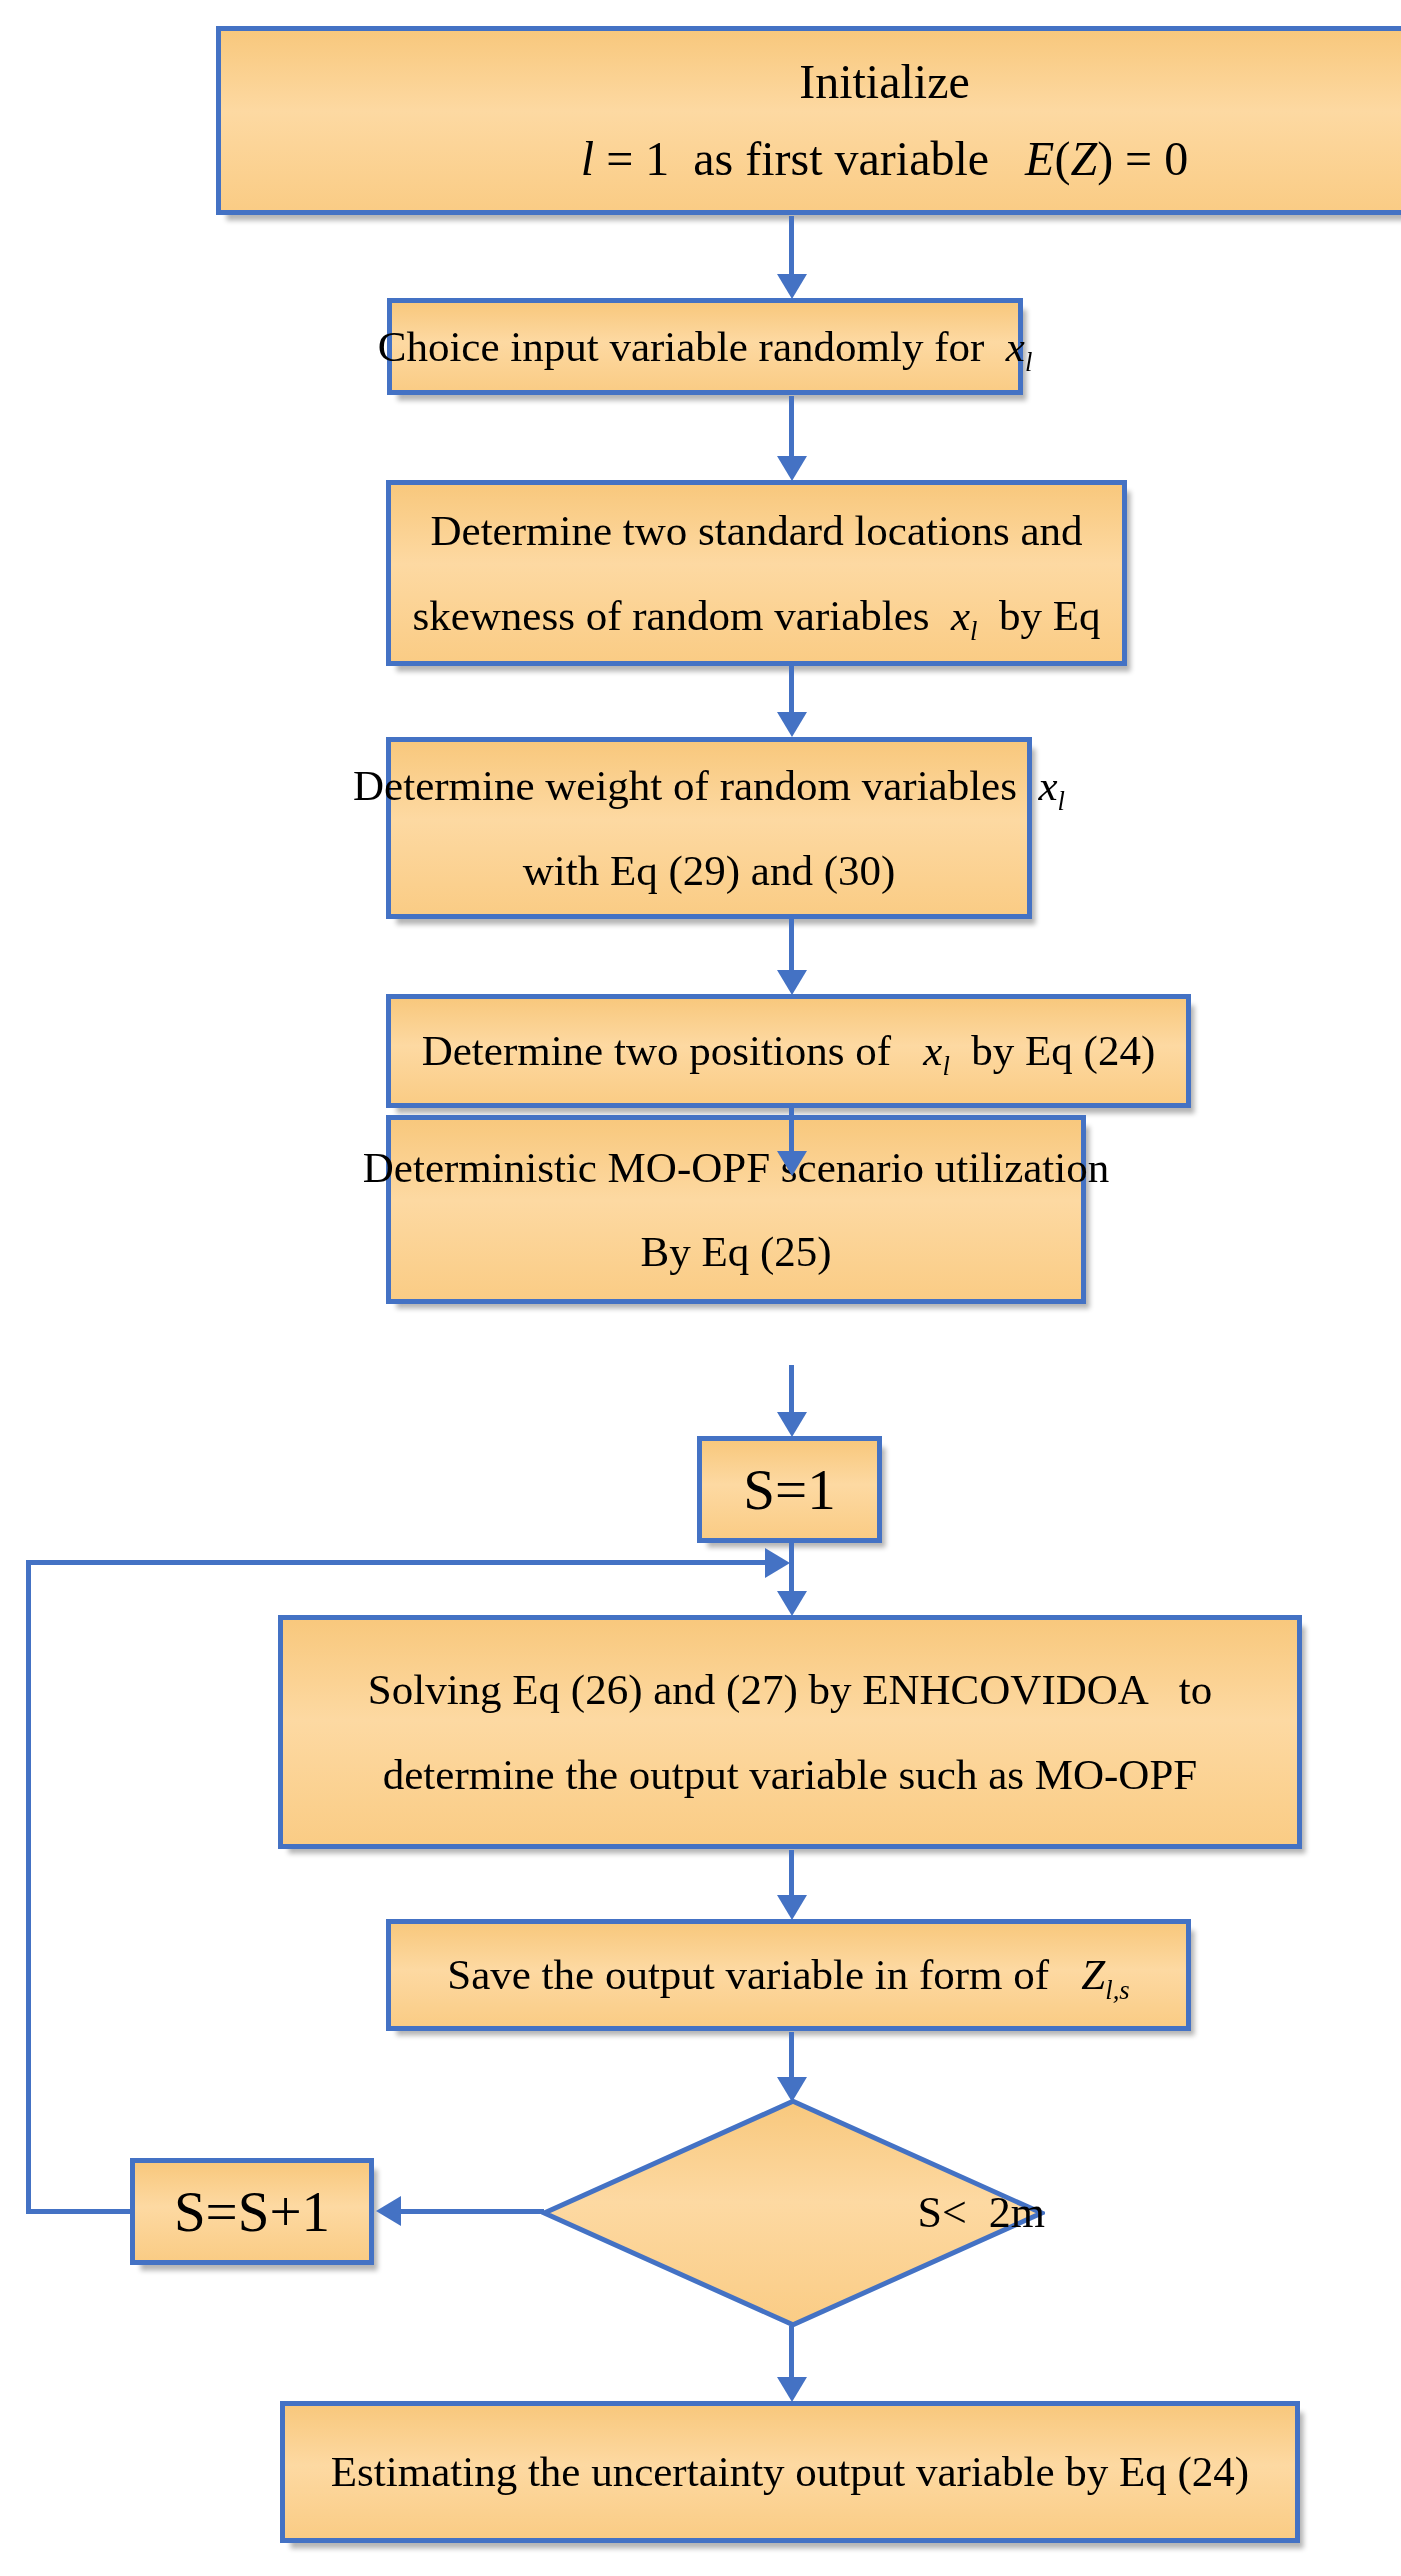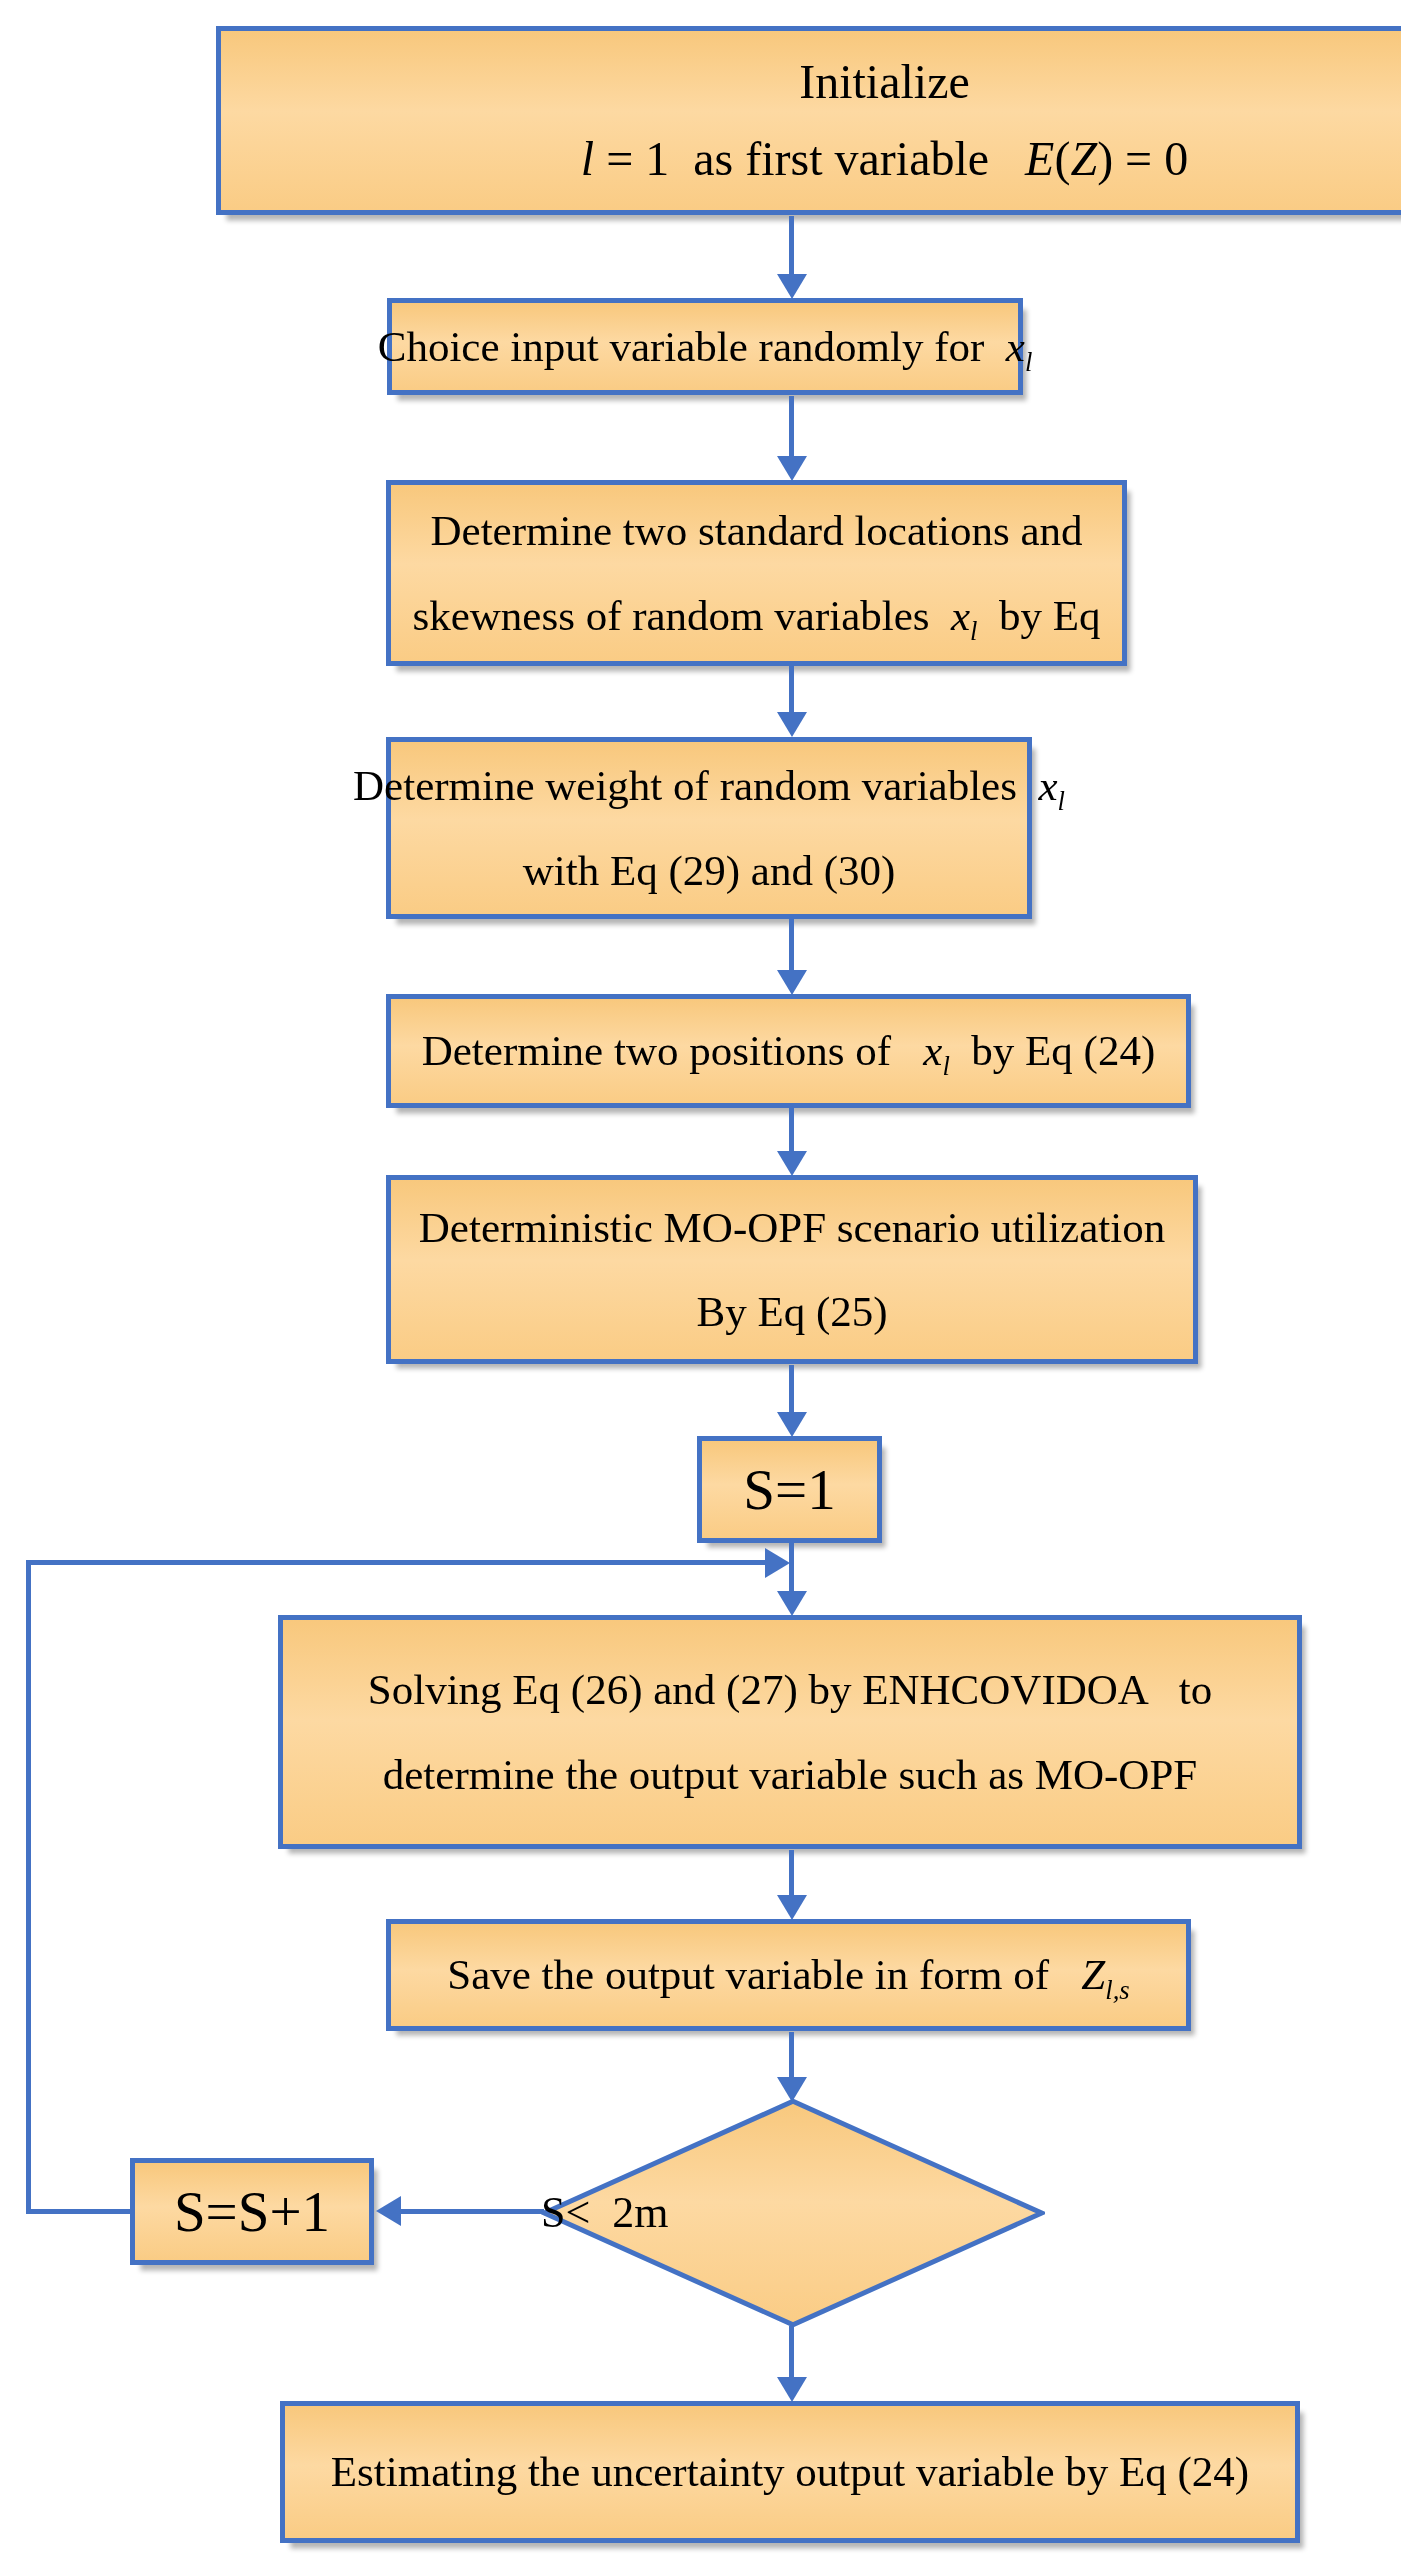--- a/index.html
+++ b/index.html
@@ -28,21 +28,21 @@
   .fs-init{font-size:48px;}
   .fs-big{font-size:57px;}
   .fs-dia{font-size:44px;}
   .vline,.hline{position:absolute;background:var(--line);}
   .arr{position:absolute;width:0;height:0;}
   .arr-down{border-left:15px solid transparent;border-right:15px solid transparent;border-top:25px solid var(--line);}
   .arr-left{border-top:15px solid transparent;border-bottom:15px solid transparent;border-right:25px solid var(--line);}
   .arr-right{border-top:15px solid transparent;border-bottom:15px solid transparent;border-left:25px solid var(--line);}
   .diamond-wrap{position:absolute;left:541px;top:2098px;width:504px;height:230px;}
   .diamond-wrap svg{position:absolute;inset:0;}
-  .diamond-label{position:absolute;inset:0;display:flex;align-items:center;justify-content:flex-start;}
+  .diamond-label{position:absolute;inset:0;display:flex;align-items:center;justify-content:flex-end;}
 </style>
 </head>
 <body>
 
 <div class="canvas">
 
   <div class="box fs-init" style="left:216px;top:26px;width:1337px;height:189px;gap:26px;">
     <div class="line"><span>Initialize</span></div>
     <div class="line"><span class="it">l</span><span> = 1  as first variable   </span><span class="it">E</span><span>(</span><span class="it">Z</span><span>) = 0</span></div>
   </div>
@@ -58,21 +58,21 @@
 
   <div class="box fs-std" style="left:386px;top:737px;width:646px;height:182px;gap:39px;">
     <div class="line"><span>Determine weight of random variables  </span><span class="it">x</span><sub class="it">l</sub></div>
     <div class="line"><span>with Eq (29) and (30)</span></div>
   </div>
 
   <div class="box fs-std" style="left:386px;top:994px;width:805px;height:114px;">
     <div class="line"><span>Determine two positions of   </span><span class="it">x</span><sub class="it">l</sub><span>  by Eq (24)</span></div>
   </div>
 
-  <div class="box fs-std" style="left:386px;top:1175px;width:812px;height:189px;gap:39px;">
+  <div class="box fs-std" style="left:386px;top:1115px;width:700px;height:189px;gap:39px;">
     <div class="line"><span>Deterministic MO-OPF scenario utilization</span></div>
     <div class="line"><span>By Eq (25)</span></div>
   </div>
 
   <div class="box fs-big" style="left:697px;top:1436px;width:185px;height:107px;">
     <div class="line"><span>S=1</span></div>
   </div>
 
   <div class="box fs-std" style="left:278px;top:1615px;width:1024px;height:234px;gap:39px;">
     <div class="line"><span>Solving Eq (26) and (27) by ENHCOVIDOA   to</span></div>

